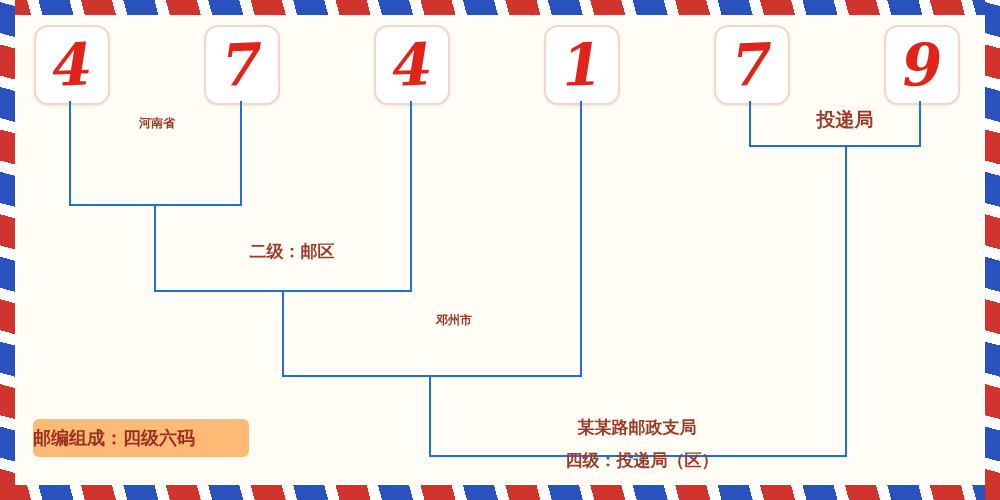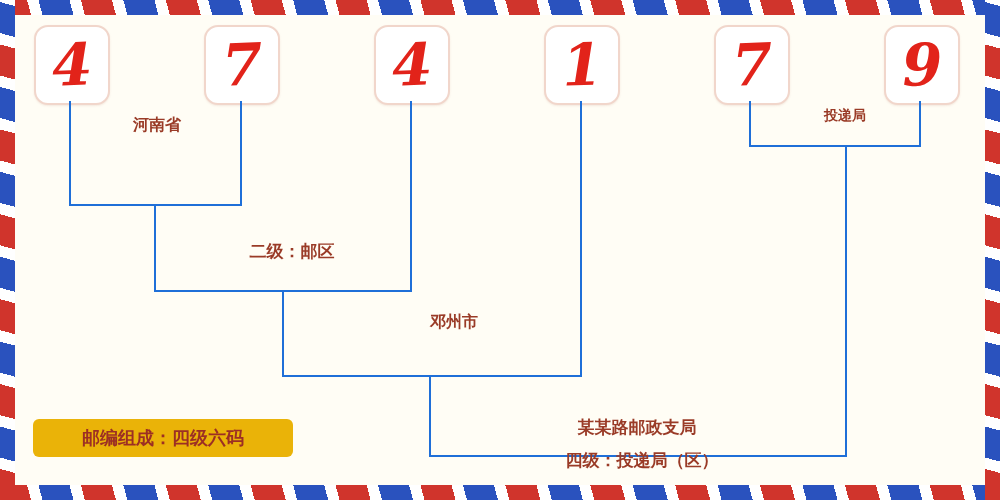--- a/index.html
+++ b/index.html
@@ -39,28 +39,28 @@
     font-size:58px;line-height:1;color:#e2231a;
     transform:rotate(-2deg);
   }
   
   .line{position:absolute;background:#1f6fd8;}
   
   .lbl{
     position:absolute;color:#9a3b27;font-weight:bold;
     white-space:nowrap;transform:translateX(-50%);
   }
-  .lbl.place{font-size:16px;}
+  .lbl.place{font-size:12px;}
   .lbl.desc{font-size:17px;}
   .lbl.wrap2{white-space:pre-line;text-align:center;line-height:25px;}
   
   .badge{
-    position:absolute;left:33px;top:419px;width:260px;height:38px;
-    background:#eab308;border-radius:6px;
-    display:flex;align-items:center;justify-content:center;
+    position:absolute;left:33px;top:419px;width:216px;height:38px;
+    background:#fdba74;border-radius:6px;
+    display:flex;align-items:center;
   }
   .badge span{color:#9c2f24;font-weight:bold;font-size:18px;}
 </style>
 </head>
 <body>
 
 <div class="canvas">
 
   <div class="stripe h top"></div>
   <div class="stripe h bottom"></div>
@@ -111,19 +111,19 @@
 
   <div class="lbl place" style="left:157px;top:115px;">河南省</div>
 
   <div class="lbl desc" style="left:292px;top:240px;">二级：邮区</div>
 
   <div class="lbl place" style="left:454px;top:312px;">邓州市</div>
 
   <div class="lbl desc" style="left:637px;top:388px;margin-top:28px;">某某路邮政支局</div>
   <div class="lbl desc" style="left:642px;top:425px;margin-top:24px;">四级：投递局（区）</div>
 
-  <div class="lbl place" style="left:845px;top:107px;font-size:14px;">投递局</div>
+  <div class="lbl place" style="left:845px;top:107px;font-size:19px;">投递局</div>
 
   <div class="badge">
     <span>邮编组成：四级六码</span>
   </div>
 
 </div>
 
 </body></html>

